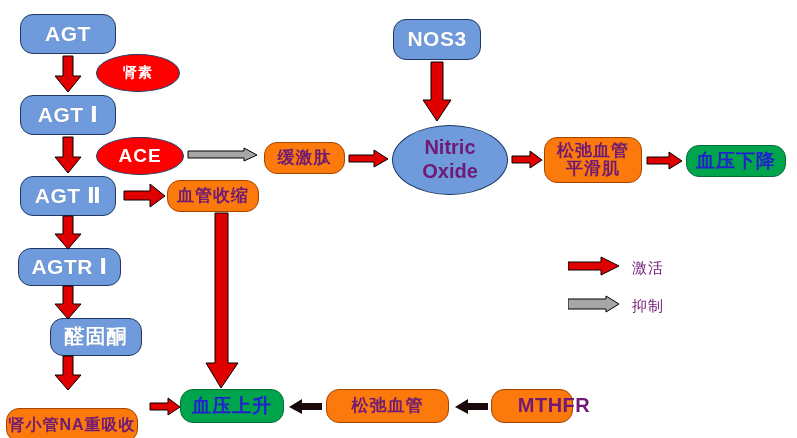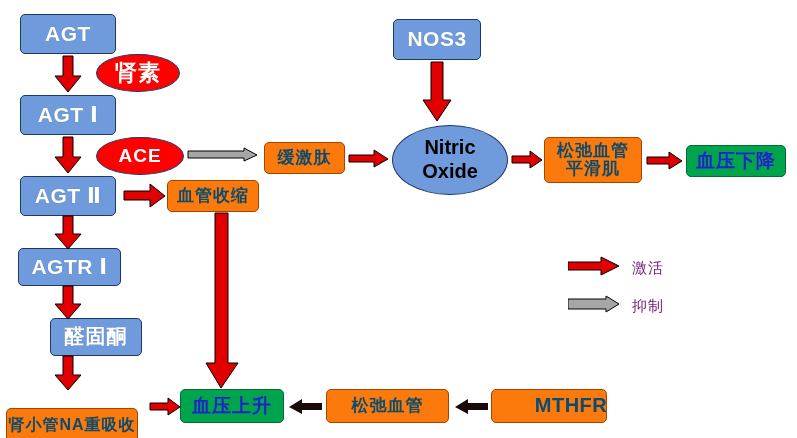--- a/index.html
+++ b/index.html
@@ -22,71 +22,71 @@
   
   .node {
     position: absolute;
     box-sizing: border-box;
     display: flex;
     align-items: center;
     justify-content: center;
     text-align: center;
     line-height: 1.08;
     font-weight: bold;
-    border-radius: 5px;
+    border-radius: 13px;
     white-space: pre-line;
   }
 
   
   .node.blue {
     background: #6F9BDC;
     border: 1.5px solid #1F3864;
     color: #ffffff;
     font-size: 21px;
     letter-spacing: 0.5px;
     text-shadow: 0 0 1px rgba(0,0,0,.25);
   }
   .node.blue.cjk { font-size: 20px; letter-spacing: 1px; }
 
   
   .node.orange {
     background: #FB7A0B;
     border: 1.5px solid #A34400;
-    color: #0c4a6e;
+    color: #701a75;
     font-size: 17px;
     letter-spacing: 1px;
   }
   .node.orange.latin { font-size: 20px; letter-spacing: .5px; }
 
   
   .node.green {
     background: #00A44C;
     border: 1.5px solid #046B34;
     color: #2222CC;
     font-size: 19px;
     letter-spacing: 1px;
   }
 
   
   .node.ellipse-red {
     background: #FE0000;
     border: 1.5px solid #1F3864;
     border-radius: 50%;
     color: #ffffff;
-    font-size: 22px;
+    font-size: 14px;
     letter-spacing: 1px;
   }
   .node.ellipse-red.latin { font-size: 19px; }
 
   
   .node.ellipse-blue {
     background: #6F9BDC;
     border: 1.5px solid #1F3864;
     border-radius: 50%;
-    color: #000000;
+    color: #701a75;
     font-size: 20px;
     line-height: 1.18;
   }
 
   
   .arrow { position: absolute; }
   .arrow svg { display: block; overflow: visible; }
 
   
   .legend-row {
@@ -122,21 +122,21 @@
   <div class="node blue" style="left:18px; top:248px; width:103px; height:38px;">AGTR Ⅰ</div>
 
   <div class="node blue cjk" style="left:22px; top:318px; width:92px; height:38px;margin-left:28px;">醛固酮</div>
 
   <div class="node orange cjk" style="left:6px; top:408px; width:132px; height:34px; font-size:16px;">肾小管NA重吸收</div>
 
   <div class="node green" style="left:180px; top:389px; width:104px; height:34px;">血压上升</div>
 
   <div class="node orange cjk" style="left:326px; top:389px; width:123px; height:34px;">松弛血管</div>
 
-  <div class="node orange latin" style="left:491px; top:389px; width:116px; height:34px;padding-left:44px;">MTHFR</div>
+  <div class="node orange latin" style="left:491px; top:389px; width:82px; height:34px;padding-left:44px;">MTHFR</div>
 
   <div class="node orange cjk" style="left:264px; top:142px; width:81px; height:32px;">缓激肽</div>
 
   <div class="node blue latin" style="left:393px; top:19px; width:88px; height:41px;">NOS3</div>
 
   <div class="node ellipse-blue" style="left:392px; top:125px; width:116px; height:70px;">Nitric
 Oxide</div>
 
   <div class="node orange cjk" style="left:544px; top:137px; width:98px; height:46px;">松弛血管
 平滑肌</div>

